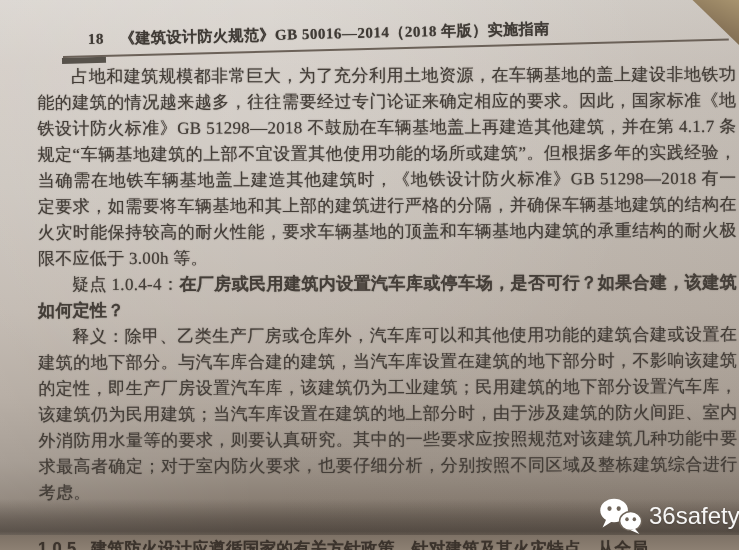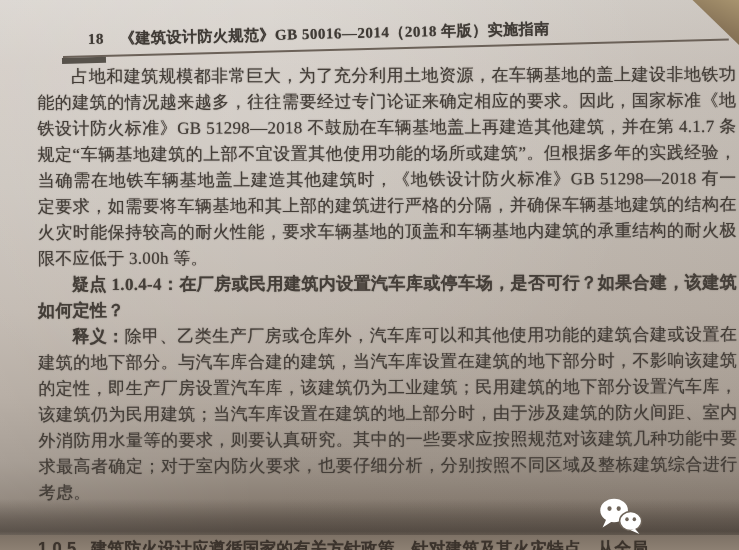--- a/index.html
+++ b/index.html
@@ -43,21 +43,21 @@
     transform:rotate(-1.5deg);transform-origin:left center;
   }
   .body-text{
     position:absolute;left:38px;top:63px;width:699px;
     font-size:17px;line-height:26px;letter-spacing:0.3px;
     color:#443e38;text-align:justify;
     transform:rotate(-0.2deg);
     text-shadow:0 0 1.2px rgba(68,62,56,0.75);
   }
   .body-text p{margin:0;text-indent:2em;}
-  .para-label{font-weight:bold;}
+  .para-label{font-weight:normal;}
   .q-para{font-weight:bold;}
   .shadow-band{
     position:absolute;left:0;right:0;top:499px;height:38px;pointer-events:none;
     background:linear-gradient(to bottom,
       rgba(90,80,70,0) 0%, rgba(73,64,56,0.45) 55%,
       rgba(64,56,49,0.55) 85%, rgba(86,76,65,0.30) 100%);
   }
   .watermark{
     position:absolute;left:598px;top:497px;
     display:flex;align-items:center;gap:5px;
@@ -107,19 +107,20 @@
     <svg class="wm-icon" width="46" height="37" viewBox="0 0 50 40" aria-hidden="true">
       <ellipse cx="17.5" cy="14.5" rx="15" ry="12.8" fill="#ffffff"></ellipse>
       <path d="M9 24 L5 33 L16 26 Z" fill="#ffffff"></path>
       <ellipse cx="12.5" cy="12.5" rx="2.3" ry="2.6" fill="#6e6459"></ellipse>
       <ellipse cx="22.5" cy="12.5" rx="2.3" ry="2.6" fill="#6e6459"></ellipse>
       <ellipse cx="35.5" cy="26" rx="12" ry="10.3" fill="#ffffff" stroke="#6e6459" stroke-width="1.6"></ellipse>
       <path d="M40 34 L45 40 L35.5 36 Z" fill="#ffffff"></path>
       <ellipse cx="31.5" cy="24" rx="1.9" ry="2.2" fill="#6e6459"></ellipse>
       <ellipse cx="39.5" cy="24" rx="1.9" ry="2.2" fill="#6e6459"></ellipse>
     </svg>
+    <span class="wm-text">36safety</span>
   </div>
 
   <div class="bottom-strip">
     <span class="clip-line"><span class="clip-label">1.0.5</span><span>建筑防火设计应遵循国家的有关方针政策，针对建筑及其火灾特点，从全局</span></span>
   </div>
 
 </div>
 
 </body></html>

